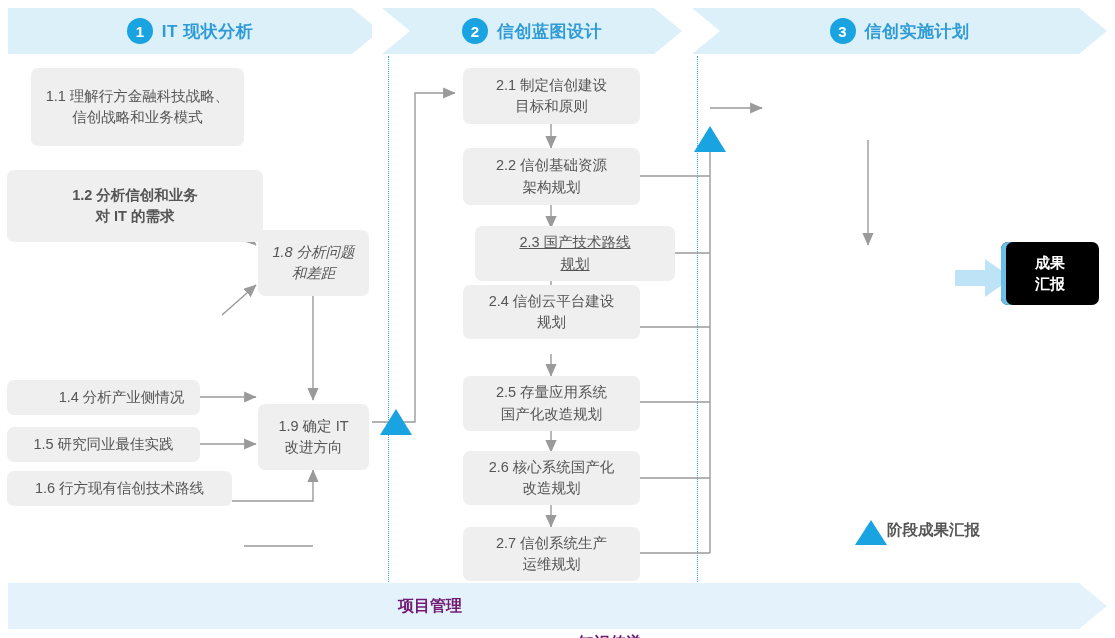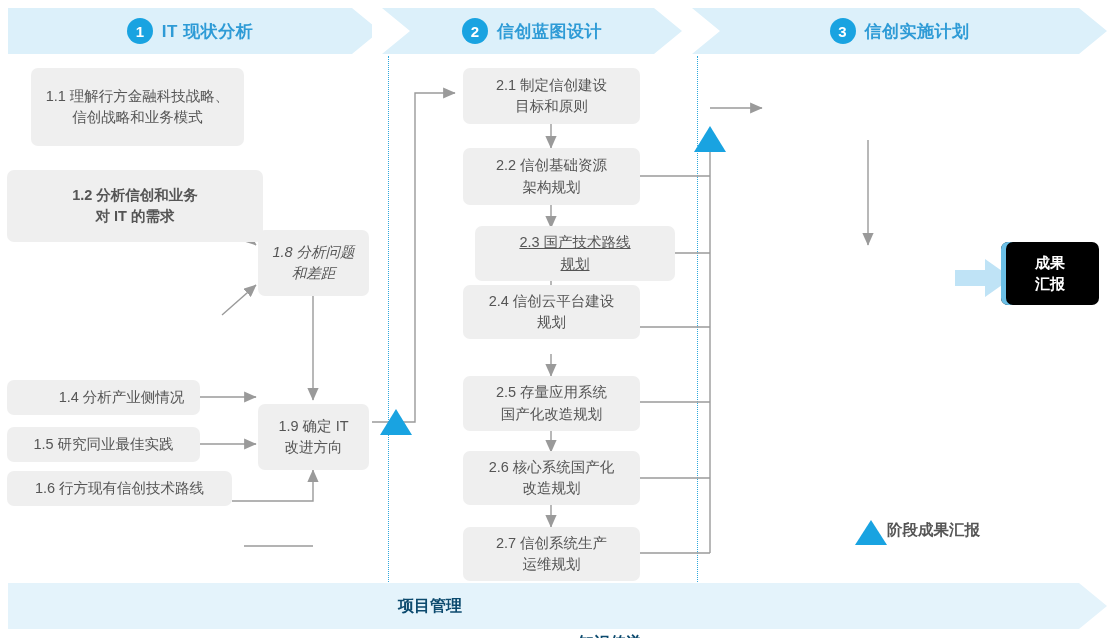--- a/index.html
+++ b/index.html
@@ -72,21 +72,21 @@
   }
 
   
   .bottom-band{
     position:absolute;left:8px;top:583px;width:1099px;height:46px;
     background:#e4f3fb;
     clip-path:polygon(0 0,1071px 0,1099px 23px,1071px 46px,0 46px);
   }
   .bottom-label{
     position:absolute;top:596px;
-    color:#0c4a6e;font-size:16px;font-weight:bold;white-space:nowrap;
+    color:#701a75;font-size:16px;font-weight:bold;white-space:nowrap;
   }
 
   
   .legend{position:absolute;left:855px;top:520px;display:flex;align-items:flex-start;gap:0;}
   .legend .tri{
     width:0;height:0;
     border-left:16px solid transparent;
     border-right:16px solid transparent;
     border-bottom:25px solid #19a3e1;
   }

